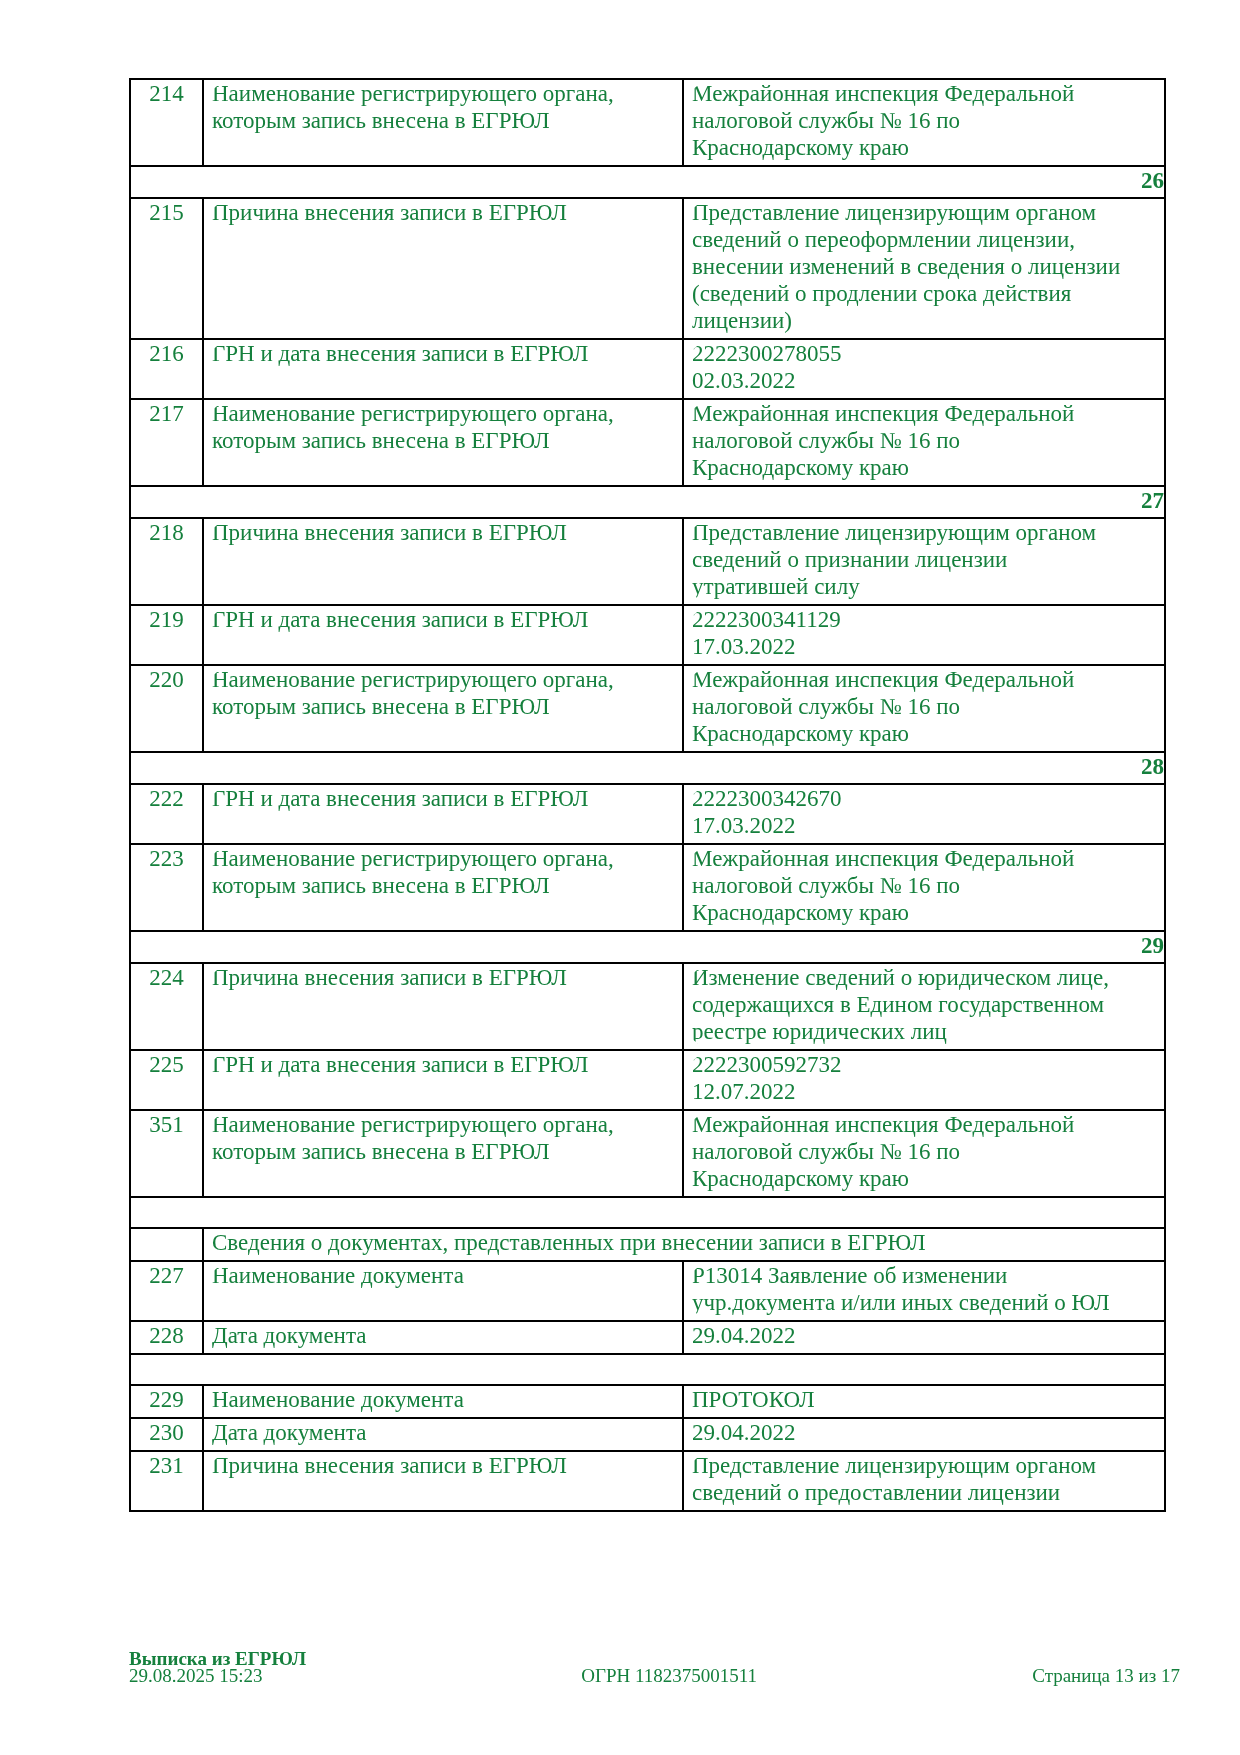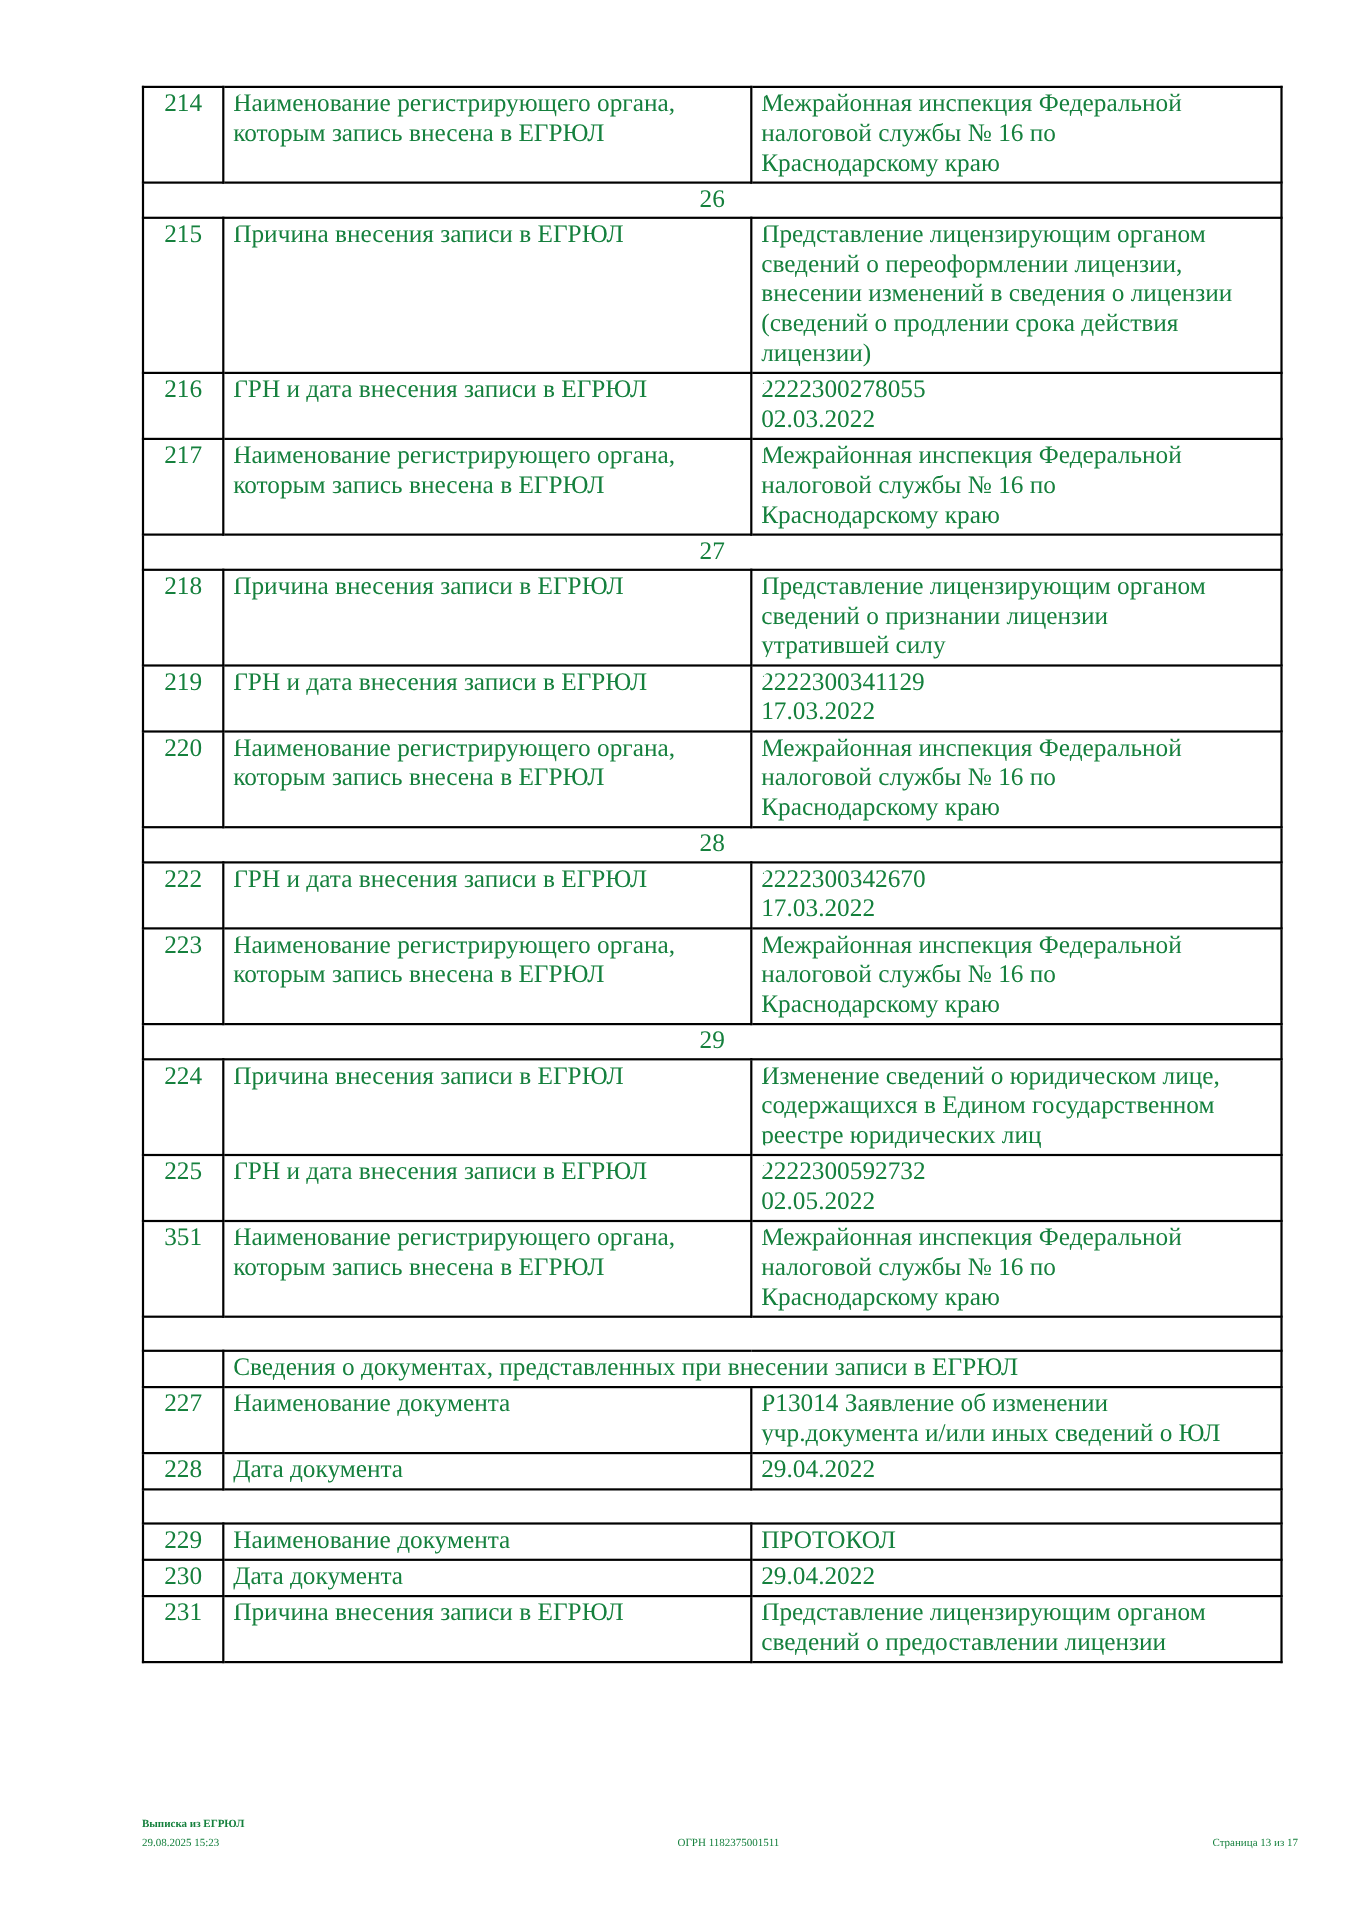--- a/index.html
+++ b/index.html
@@ -35,36 +35,36 @@
   td.c-num {
     text-align: center;
     padding: 0 2px 4px 2px;
   }
   td.c-label, td.c-value, td.c-subheader {
     padding: 0 8px 4px 8px;
     white-space: pre-line;
     border-radius: 30px;
   }
   td.c-section {
-    text-align: center;
-    font-weight: normal;
+    text-align: right;
+    font-weight: bold;
     padding: 0 0 3px 0;
   }
   td.c-spacer {
     height: 27px;
   }
   .footer {
     position: absolute;
     left: 117px;
     top: 1650px;
     width: 1051px;
     display: flex;
     justify-content: space-between;
     align-items: flex-end;
-    font-size: 10px;
+    font-size: 19px;
     line-height: 17px;
   }
   .footer .f-left .l1 {
     font-weight: bold;
   }
   .footer .f-center, .footer .f-right {
     white-space: nowrap;
     text-align: center;
   }
 </style>
@@ -162,21 +162,21 @@
           <td class="c-num">224</td>
           <td class="c-label">Причина внесения записи в ЕГРЮЛ</td>
           <td class="c-value">Изменение сведений о юридическом лице,
 содержащихся в Едином государственном
 реестре юридических лиц</td>
         </tr>
         <tr>
           <td class="c-num">225</td>
           <td class="c-label">ГРН и дата внесения записи в ЕГРЮЛ</td>
           <td class="c-value">2222300592732
-02.05.2022</td>
+12.07.2022</td>
         </tr>
         <tr>
           <td class="c-num">351</td>
           <td class="c-label">Наименование регистрирующего органа,
 которым запись внесена в ЕГРЮЛ</td>
           <td class="c-value">Межрайонная инспекция Федеральной
 налоговой службы № 16 по
 Краснодарскому краю</td>
         </tr>
         <tr>

